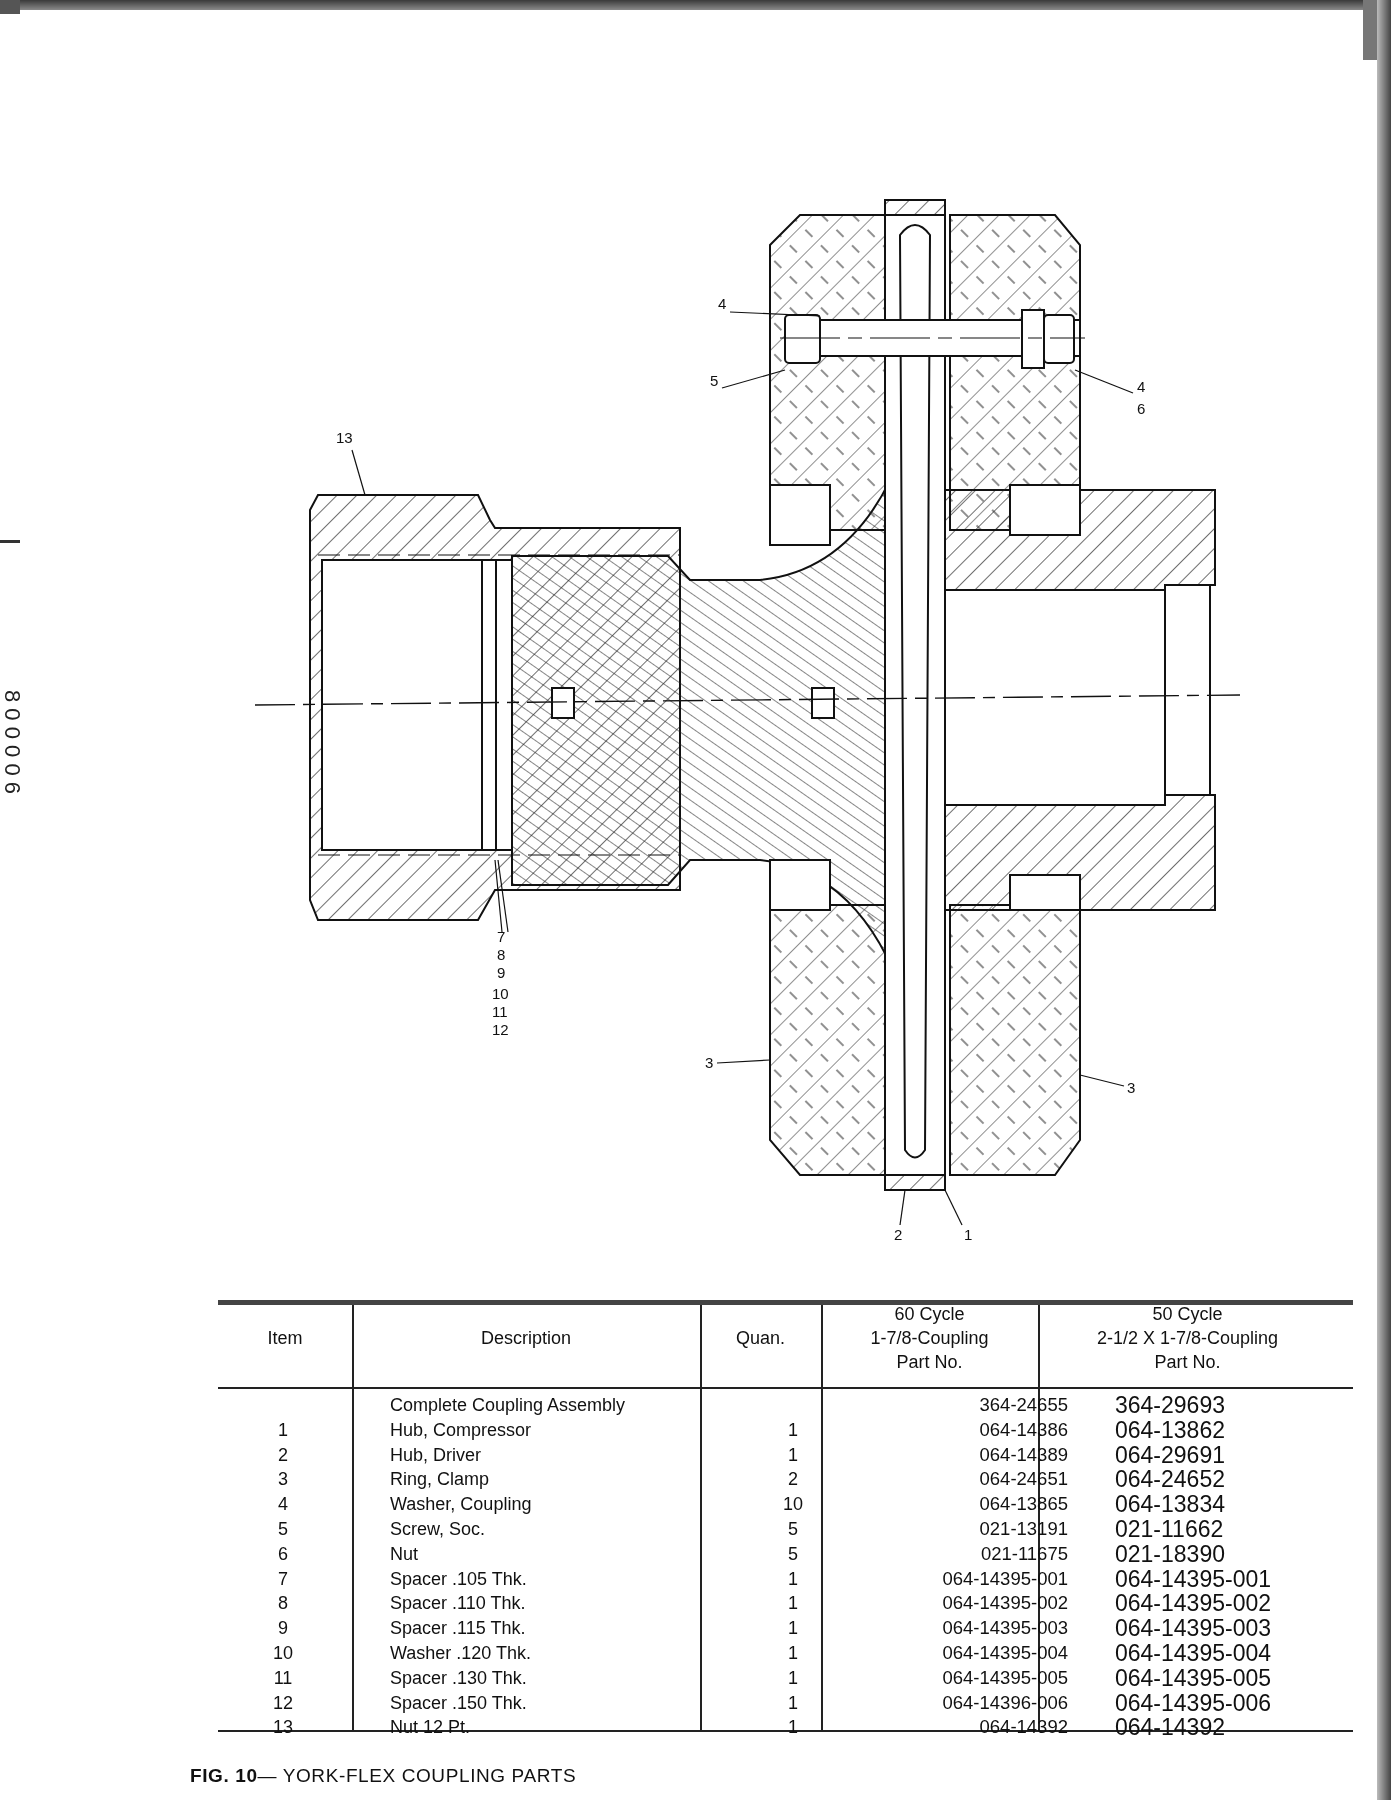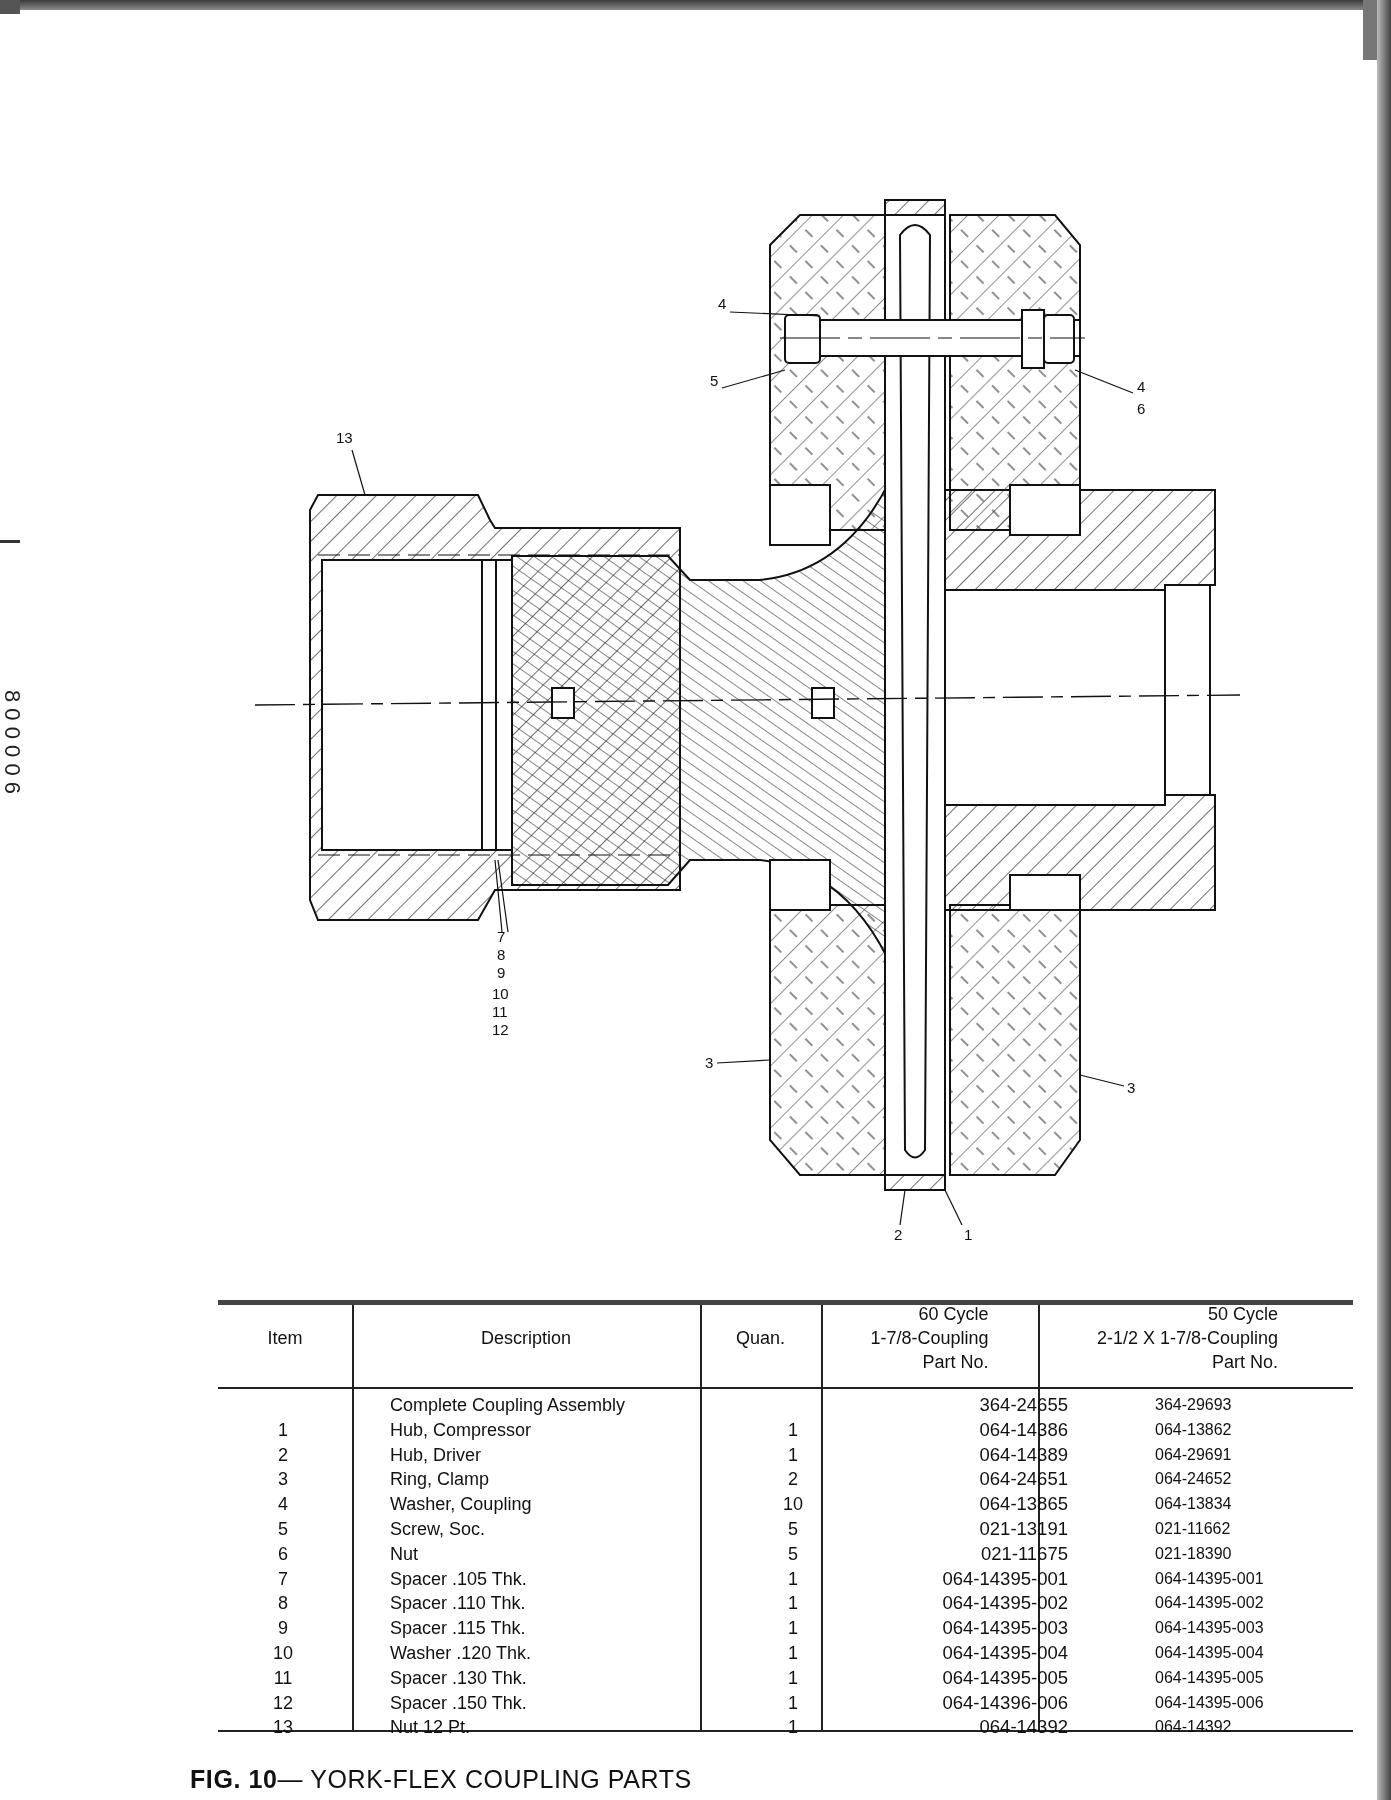--- a/index.html
+++ b/index.html
@@ -15,29 +15,29 @@
   .margin-text { position:absolute; left:2px; top:690px; font-size:22px; line-height:20px;
                  writing-mode:vertical-rl; color:#222; }
   .diagram { position:absolute; left:0; top:0; width:1391px; height:1290px; }
   .callout { position:absolute; font-size:15px; color:#111; }
   .parts-table { position:absolute; left:218px; top:1300px; width:1135px; }
   .tbl-topline { position:absolute; left:0; top:0; width:1135px; height:5px; background:#444; }
   .tbl-headline { position:absolute; left:0; top:87px; width:1135px; height:2px; background:#222; }
   .tbl-bottomline { position:absolute; left:0; top:430px; width:1135px; height:2px; background:#222; }
   .vline { position:absolute; top:5px; width:1.5px; background:#222; }
   .th { position:absolute; top:5px; height:65px; display:flex; align-items:center; justify-content:center;
-        text-align:right; font-size:18px; line-height:24px; white-space:pre-line; }
+        text-align:center; font-size:18px; line-height:24px; white-space:pre-line; }
   .col { position:absolute; top:93px; font-size:18px; line-height:24.8px; }
   .col div { height:24.8px; white-space:nowrap; }
   .col.items { left:0; width:130px; text-align:center; }
   .col.desc { left:172px; width:330px; }
   .col.qty { left:490px; width:170px; text-align:center; }
   .col.p60 { left:650px; width:200px; font-size:18.5px;text-align:right; }
-  .col.p50 { left:897px; width:220px; font-size:16px;margin-left:40px; }
-  .caption { position:absolute; left:190px; top:1765px; font-size:25px; letter-spacing:0.6px; }
+  .col.p50 { left:897px; width:220px; font-size:23px; }
+  .caption { position:absolute; left:190px; top:1765px; font-size:19px; letter-spacing:0.6px; }
   .caption b { font-weight:bold; }
 </style>
 </head>
 <body>
 
 <div class="scan-top"></div>
 <div class="scan-top-left"></div>
 <div class="scan-right"></div>
 <div class="scan-right-top"></div>
 <div class="margin-mark"></div>

